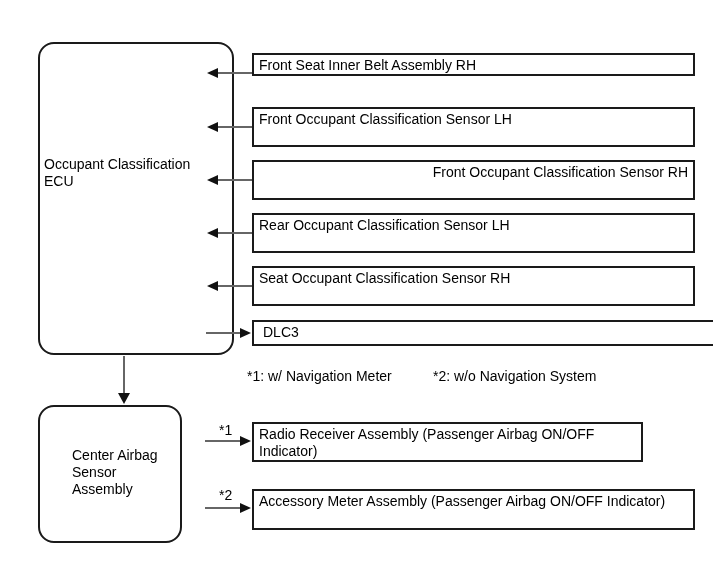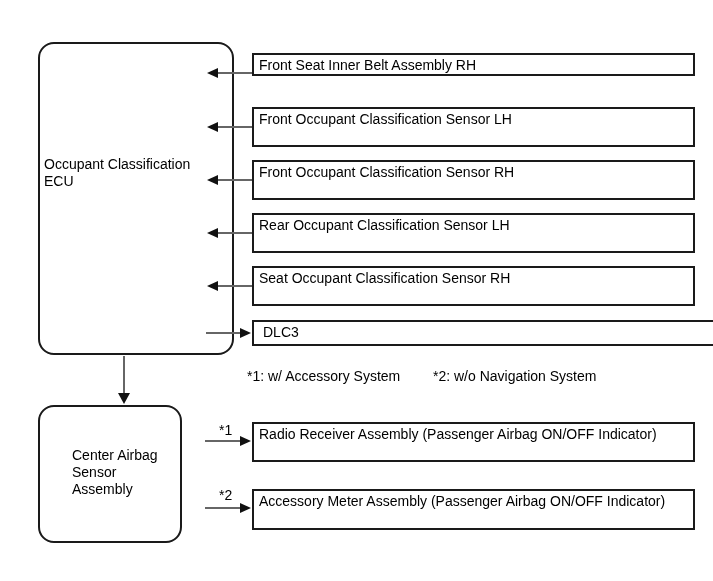--- a/index.html
+++ b/index.html
@@ -82,21 +82,21 @@
       <span style="display:block;">ECU</span>
     </div>
   </div>
 
   <div class="rect-box" style="left:252px; top:53px; width:443px; height:23px;">
     <span class="lbl">Front Seat Inner Belt Assembly RH</span>
   </div>
   <div class="rect-box" style="left:252px; top:107px; width:443px; height:40px;">
     <span class="lbl">Front Occupant Classification Sensor LH</span>
   </div>
-  <div class="rect-box" style="left:252px; top:160px; width:443px; height:40px;">
+  <div class="rect-box" style="left:252px; top:160px; width:443px; height:40px;text-align:right;">
     <span class="lbl">Front Occupant Classification Sensor RH</span>
   </div>
   <div class="rect-box" style="left:252px; top:213px; width:443px; height:40px;">
     <span class="lbl">Rear Occupant Classification Sensor LH</span>
   </div>
   <div class="rect-box" style="left:252px; top:266px; width:443px; height:40px;">
     <span class="lbl">Seat Occupant Classification Sensor RH</span>
   </div>
   <div class="rect-box" style="left:252px; top:320px; width:481px; height:26px;">
     <span class="lbl" style="padding-left:9px;">DLC3</span>
@@ -121,36 +121,36 @@
   <div>
     <div class="hline" style="left:216px; top:285px; width:36px;"></div>
     <div class="head-left" style="left:207px; top:281px;"></div>
   </div>
 
   <div>
     <div class="hline" style="left:206px; top:332px; width:36px;"></div>
     <div class="head-right" style="left:240px; top:328px;"></div>
   </div>
 
-  <span class="floating-label" style="left:247px; top:368px;">*1: w/ Accessory System</span>
+  <span class="floating-label" style="left:247px; top:368px;">*1: w/ Navigation Meter</span>
   <span class="floating-label" style="left:433px; top:368px;">*2: w/o Navigation System</span>
 
   <div>
     <div class="vline" style="left:123px; top:356px; height:38px;"></div>
     <div class="head-down" style="left:118px; top:393px;"></div>
   </div>
 
   <div class="rounded-box" style="left:38px; top:405px; width:144px; height:138px;">
     <div style="padding:40px 0 0 32px;">
       <span style="display:block;">Center Airbag</span>
       <span style="display:block;">Sensor Assembly</span>
     </div>
   </div>
 
-  <div class="rect-box" style="left:252px; top:422px; width:443px; height:40px;">
+  <div class="rect-box" style="left:252px; top:422px; width:391px; height:40px;">
     <span class="lbl">Radio Receiver Assembly (Passenger Airbag ON/OFF Indicator)</span>
   </div>
   <div class="rect-box" style="left:252px; top:489px; width:443px; height:41px;">
     <span class="lbl">Accessory Meter Assembly (Passenger Airbag ON/OFF Indicator)</span>
   </div>
 
   <span class="floating-label" style="left:219px; top:422px;">*1</span>
   <div>
     <div class="hline" style="left:205px; top:440px; width:37px;"></div>
     <div class="head-right" style="left:240px; top:436px;"></div>

